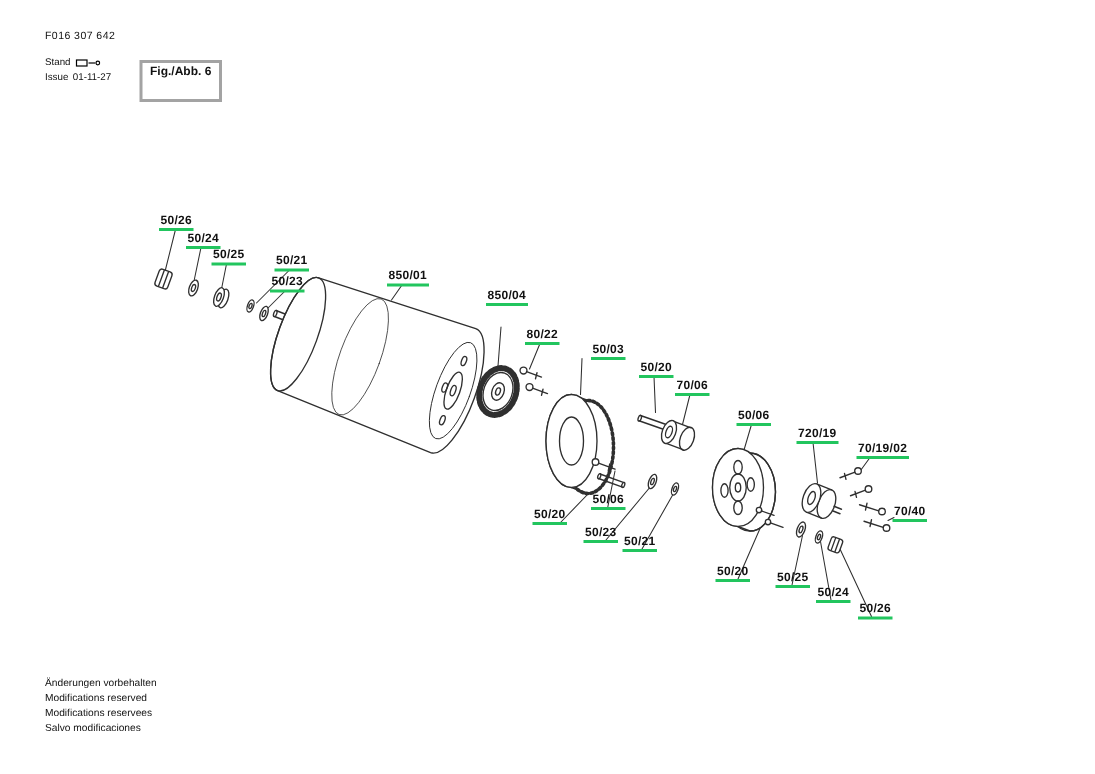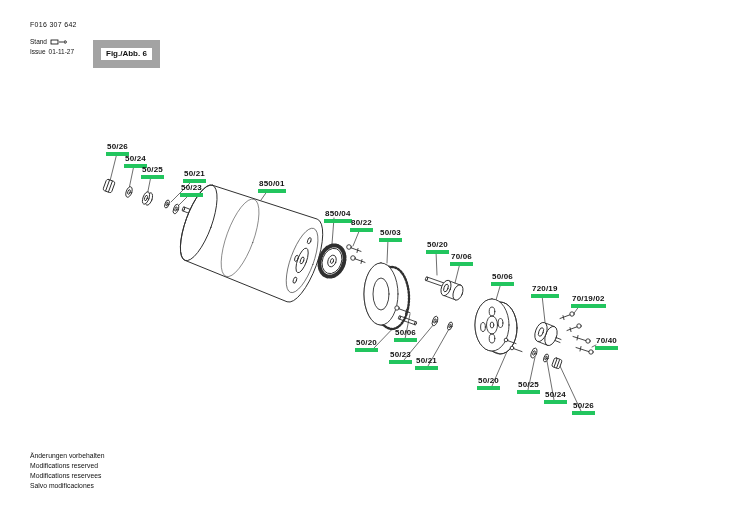--- a/index.html
+++ b/index.html
@@ -4,30 +4,30 @@
 <style>
   * { margin:0; padding:0; box-sizing:border-box; }
   html,body { width:730px; height:516px; background:#ffffff; overflow:hidden; }
   body { font-family:"Liberation Sans", sans-serif; color:#111; position:relative; }
   .page { position:absolute; inset:0; background:#fff; }
 
   .hdr-pn { position:absolute; left:30px; top:21px; font-size:7px; letter-spacing:0.3px; }
   .hdr-meta { position:absolute; left:30px; top:37px; font-size:6.5px; line-height:10px; }
   .meta-row { display:flex; align-items:center; gap:3px; height:10px; }
   .stamp-svg { display:inline-block; }
-  .fig-box { position:absolute; left:93px; top:40px; border:8px solid #a3a3a3; background:#fff;
-             padding:1px 5px 2px; font-size:8px; font-weight:bold; white-space:nowrap; }
+  .fig-box { position:absolute; left:93px; top:40px; border:2px solid #a3a3a3; background:#fff;
+             padding:1px 5px 14px; font-size:8px; font-weight:bold; white-space:nowrap; }
 
   .footer { position:absolute; left:30px; top:451px; font-size:6.8px; line-height:10px; }
   .footer div { white-space:nowrap; }
 
   svg.art { position:absolute; left:0; top:0; }
 
   .part-label { position:absolute; font-size:8px; font-weight:bold; letter-spacing:0.2px;
-                border-bottom:4px solid #22c55e; padding:0 1px 1px; white-space:nowrap;
+                border-bottom:2px solid #22c55e; padding:0 1px 1px; white-space:nowrap;
                 background:transparent; }
 </style>
 </head>
 <body>
 
 <div class="page">
 
   <div class="hdr-pn">F016 307 642</div>
 
   <div class="hdr-meta">
@@ -238,23 +238,23 @@
       </g>
     </g>
   </svg>
 
   <div class="part-label" style="left:106px;top:142px">50/26</div>
   <div class="part-label" style="left:124px;top:154px">50/24</div>
   <div class="part-label" style="left:141px;top:165px">50/25</div>
   <div class="part-label" style="left:183px;top:169px">50/21</div>
   <div class="part-label" style="left:180px;top:183px">50/23</div>
   <div class="part-label" style="left:258px;top:179px">850/01</div>
-  <div class="part-label" style="left:324px;top:209px">850/04</div>
+  <div class="part-label" style="left:324px;top:192px">850/04</div>
   <div class="part-label" style="left:350px;top:218px">80/22</div>
-  <div class="part-label" style="left:379px;top:228px">50/03</div>
+  <div class="part-label" style="left:394px;top:228px">50/03</div>
   <div class="part-label" style="left:426px;top:240px">50/20</div>
   <div class="part-label" style="left:450px;top:252px">70/06</div>
   <div class="part-label" style="left:491px;top:272px">50/06</div>
   <div class="part-label" style="left:531px;top:284px">720/19</div>
   <div class="part-label" style="left:571px;top:294px">70/19/02</div>
   <div class="part-label" style="left:595px;top:336px">70/40</div>
   <div class="part-label" style="left:355px;top:338px">50/20</div>
   <div class="part-label" style="left:394px;top:328px">50/06</div>
   <div class="part-label" style="left:389px;top:350px">50/23</div>
   <div class="part-label" style="left:415px;top:356px">50/21</div>

